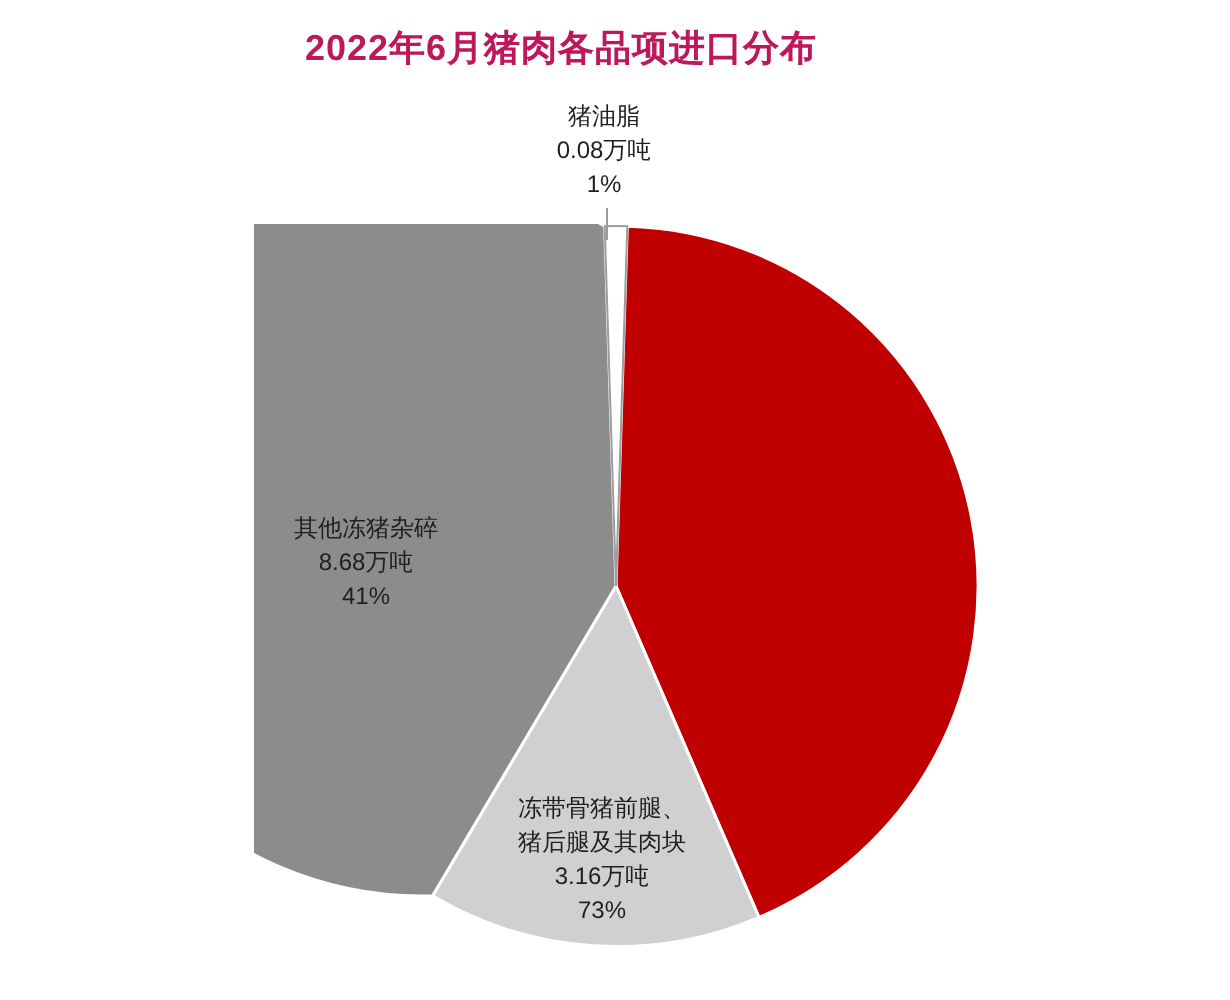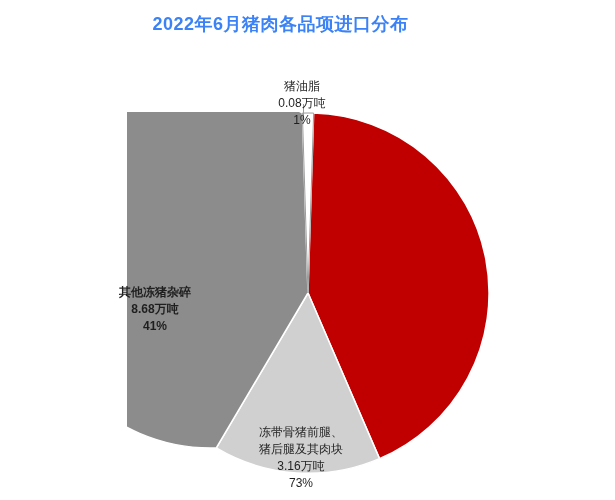--- a/index.html
+++ b/index.html
@@ -20,55 +20,53 @@
     height: 500px;
   }
   .chart-title {
     position: absolute;
     top: 12px;
     left: 0;
     width: 561px;
     text-align: center;
     font-size: 18px;
     font-weight: bold;
-    color: #3b82f6;
+    color: #be185d;
     letter-spacing: 0.5px;
   }
   .pie-wrap {
     position: absolute;
     left: 127px;
     top: 112px;
     width: 362px;
     height: 362px;
   }
   .pie-svg {
     display: block;
   }
   .label {
     position: absolute;
     text-align: center;
     font-size: 12px;
     line-height: 17px;
     color: #1f1f1f;
     white-space: pre-line;
-    margin-top: 28px;
   }
   .label-white {
     color: #ffffff;
   }
   .label-other-frozen-pork {
     left: 388px;
     top: 248px;
     width: 100px;
   }
   .label-other-frozen-offal {
-    left: 100px;
+    left: 128px;
     top: 256px;
     width: 110px;
-    font-weight: bold;
   }
   .label-bone-in {
     left: 241px;
     top: 396px;
     width: 120px;
   }
   .label-lard {
     left: 242px;
     top: 50px;
     width: 120px;

